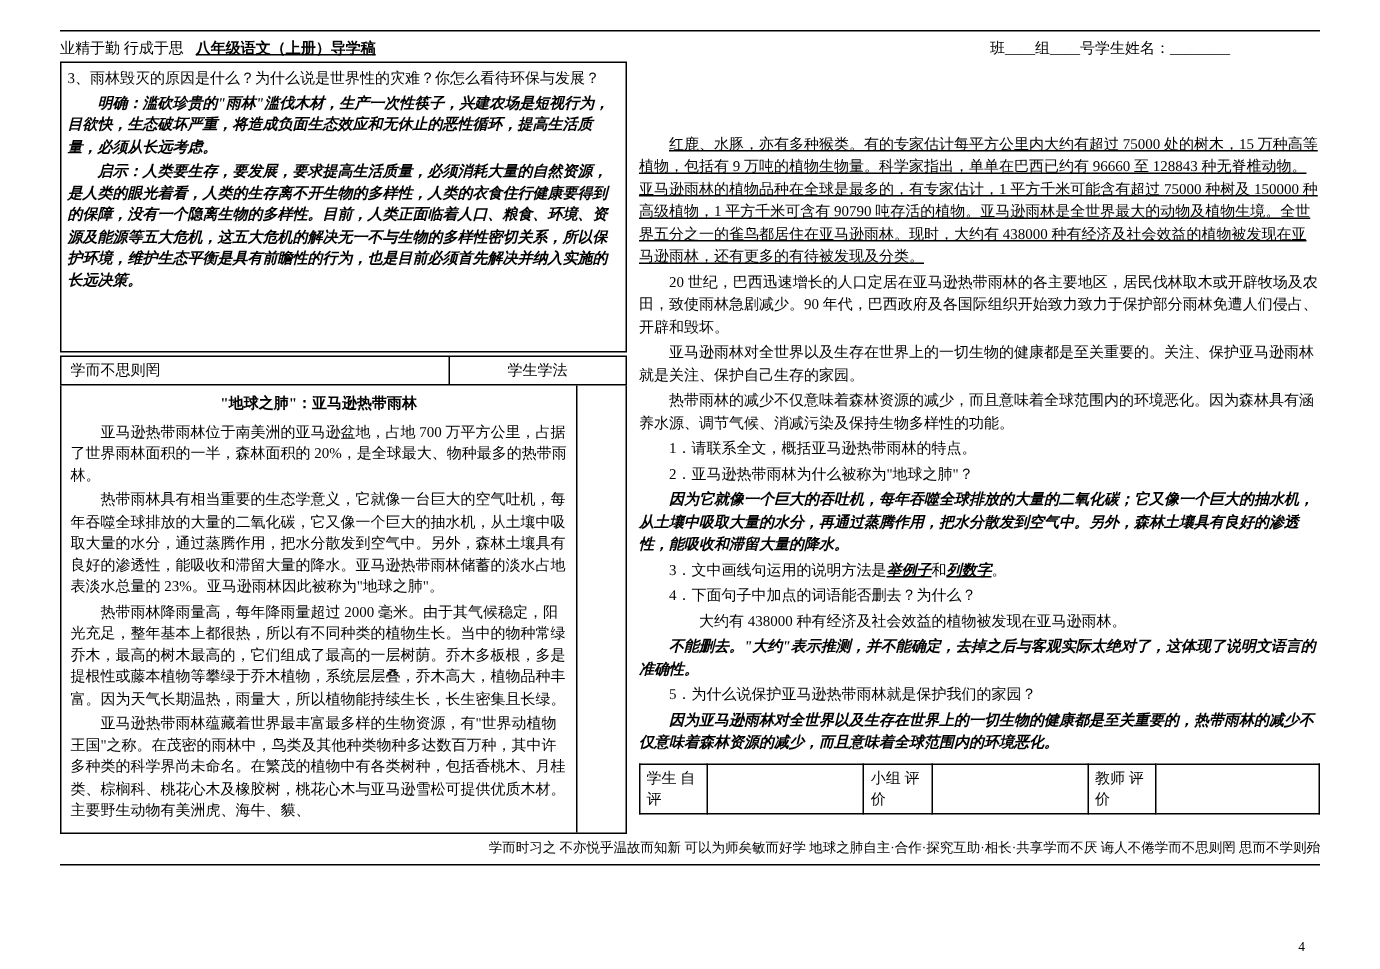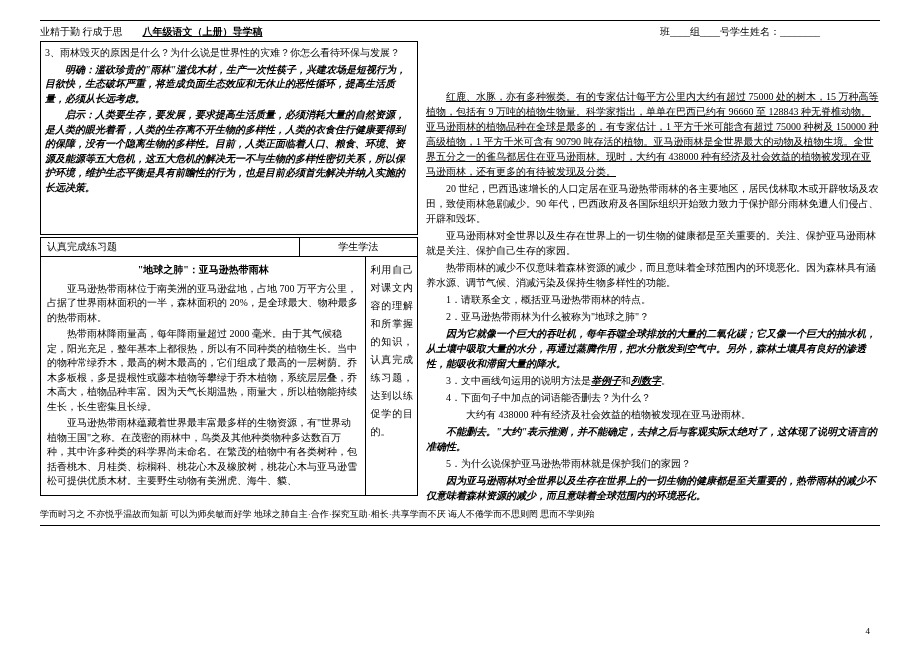--- a/index.html
+++ b/index.html
@@ -21,21 +21,21 @@
     display: flex;
     align-items: baseline;
     margin-bottom: 2px;
   }
   .header-left {
     flex: 0 0 auto;
   }
   .header-title {
     font-weight: bold;
     text-decoration: underline;
-    margin-left: 20px;
+    margin-left: 8px;
     text-align: center;
   }
   .header-right {
     margin-left: auto;
     margin-right: 60px;
   }
   .main-cols {
     display: flex;
     gap: 0;
   }
@@ -99,21 +99,21 @@
   }
   .eval-table td {
     border: 1px solid #000;
     padding: 2px 4px;
     height: 24px;
     font-size: 10px;
     vertical-align: top;
   }
   .footer {
     display: flex;
-    justify-content: flex-start;
+    justify-content: flex-end;
     font-size: 9px;
     padding: 3px 0 0 0;
   }
   .page-num {
     position: absolute;
     right: 50px;
     bottom: 10px;
     font-size: 9px;
   }
 </style>
@@ -132,50 +132,65 @@
 
     <div class="col col-left">
       <div class="q-block">
         <p class="no-indent">3、雨林毁灭的原因是什么？为什么说是世界性的灾难？你怎么看待环保与发展？</p>
         <p class="bi">明确：滥砍珍贵的"雨林"滥伐木材，生产一次性筷子，兴建农场是短视行为，目欲快，生态破坏严重，将造成负面生态效应和无休止的恶性循环，提高生活质量，必须从长远考虑。</p>
         <p class="bi">启示：人类要生存，要发展，要求提高生活质量，必须消耗大量的自然资源，是人类的眼光着看，人类的生存离不开生物的多样性，人类的衣食住行健康要得到的保障，没有一个隐离生物的多样性。目前，人类正面临着人口、粮食、环境、资源及能源等五大危机，这五大危机的解决无一不与生物的多样性密切关系，所以保护环境，维护生态平衡是具有前瞻性的行为，也是目前必须首先解决并纳入实施的长远决策。</p>
         <br><br><br>
       </div>
 
       <div class="mid-row">
-        <div class="mid-cell" style="width:70%">认真完成练习题</div>
+        <div class="mid-cell" style="width:70%">学而不思则罔</div>
         <div class="mid-cell" style="width:30%">学生学法</div>
       </div>
 
       <div class="article-row">
         <div class="article-main">
           <div class="article-title">"地球之肺"：亚马逊热带雨林</div>
           <p>亚马逊热带雨林位于南美洲的亚马逊盆地，占地 700 万平方公里，占据了世界雨林面积的一半，森林面积的 20%，是全球最大、物种最多的热带雨林。</p>
+          <p>热带雨林具有相当重要的生态学意义，它就像一台巨大的空气吐机，每年吞噬全球排放的大量的二氧化碳，它又像一个巨大的抽水机，从土壤中吸取大量的水分，通过蒸腾作用，把水分散发到空气中。另外，森林土壤具有良好的渗透性，能吸收和滞留大量的降水。亚马逊热带雨林储蓄的淡水占地表淡水总量的 23%。亚马逊雨林因此被称为"地球之肺"。</p>
           <p>热带雨林降雨量高，每年降雨量超过 2000 毫米。由于其气候稳定，阳光充足，整年基本上都很热，所以有不同种类的植物生长。当中的物种常绿乔木，最高的树木最高的，它们组成了最高的一层树荫。乔木多板根，多是提根性或藤本植物等攀绿于乔木植物，系统层层叠，乔木高大，植物品种丰富。因为天气长期温热，雨量大，所以植物能持续生长，长生密集且长绿。</p>
           <p><span>亚马逊热带雨林蕴藏着世界最丰富最多样的生物资源，有"世界动植物王国"之称。在茂密的雨林中，鸟类及其他种类物种多达数百万种，其中许多种类的科学界尚未命名。在繁茂的植物中有各类树种，包括香桃木、月桂类、棕榈科、桃花心木及橡胶树，桃花心木与亚马逊雪松可提供优质木材。主要野生动物有美洲虎、海牛、貘、</span></p>
         </div>
-        <div class="article-side">利用自己对课文内容的理解和所掌握的知识，认真完成练习题，达到以练促学的目的。</div>
       </div>
     </div>
 
     <div class="col col-right right-text">
       <p><span class="underline">红鹿、水豚，亦有多种猴类。有的专家估计每平方公里内大约有超过 75000 处的树木，15 万种高等植物，包括有 9 万吨的植物生物量。科学家指出，单单在巴西已约有 96660 至 128843 种无脊椎动物。亚马逊雨林的植物品种在全球是最多的，有专家估计，1 平方千米可能含有超过 75000 种树及 150000 种高级植物，1 平方千米可含有 90790 吨存活的植物。亚马逊雨林是全世界最大的动物及植物生境。全世界五分之一的雀鸟都居住在亚马逊雨林。现时，大约有 438000 种有经济及社会效益的植物被发现在亚马逊雨林，还有更多的有待被发现及分类。</span></p>
       <p>20 世纪，巴西迅速增长的人口定居在亚马逊热带雨林的各主要地区，居民伐林取木或开辟牧场及农田，致使雨林急剧减少。90 年代，巴西政府及各国际组织开始致力致力于保护部分雨林免遭人们侵占、开辟和毁坏。</p>
       <p>亚马逊雨林对全世界以及生存在世界上的一切生物的健康都是至关重要的。关注、保护亚马逊雨林就是关注、保护自己生存的家园。</p>
       <p>热带雨林的减少不仅意味着森林资源的减少，而且意味着全球范围内的环境恶化。因为森林具有涵养水源、调节气候、消减污染及保持生物多样性的功能。</p>
       <p>1．请联系全文，概括亚马逊热带雨林的特点。</p>
       <p>2．亚马逊热带雨林为什么被称为"地球之肺"？</p>
       <p class="bi">因为它就像一个巨大的吞吐机，每年吞噬全球排放的大量的二氧化碳；它又像一个巨大的抽水机，从土壤中吸取大量的水分，再通过蒸腾作用，把水分散发到空气中。另外，森林土壤具有良好的渗透性，能吸收和滞留大量的降水。</p>
       <p>3．文中画线句运用的说明方法是<span class="bi underline">举例子</span>和<span class="bi underline">列数字</span>。</p>
       <p>4．下面句子中加点的词语能否删去？为什么？</p>
       <p style="text-indent:4em">大约有 438000 种有经济及社会效益的植物被发现在亚马逊雨林。</p>
       <p class="bi">不能删去。"大约"表示推测，并不能确定，去掉之后与客观实际太绝对了，这体现了说明文语言的准确性。</p>
       <p>5．为什么说保护亚马逊热带雨林就是保护我们的家园？</p>
       <p class="bi">因为亚马逊雨林对全世界以及生存在世界上的一切生物的健康都是至关重要的，热带雨林的减少不仅意味着森林资源的减少，而且意味着全球范围内的环境恶化。</p>
 
+      <table class="eval-table">
+        <tbody>
+            <tr>
+          <td style="width:10%">学生
+自评</td>
+          <td style="width:23%"></td>
+          <td style="width:10%">小组
+评价</td>
+          <td style="width:23%"></td>
+          <td style="width:10%">教师
+评价</td>
+          <td style="width:24%"></td>
+        </tr>
+      </tbody>
+        </table>
     </div>
 
   </div>
 
   <div class="footer">
     <span>学而时习之  不亦悦乎</span>
     <span>温故而知新  可以为师矣</span>
     <span>敏而好学  地球之肺</span>
     <span>自主·合作·探究</span>
     <span>互助·相长·共享</span>

